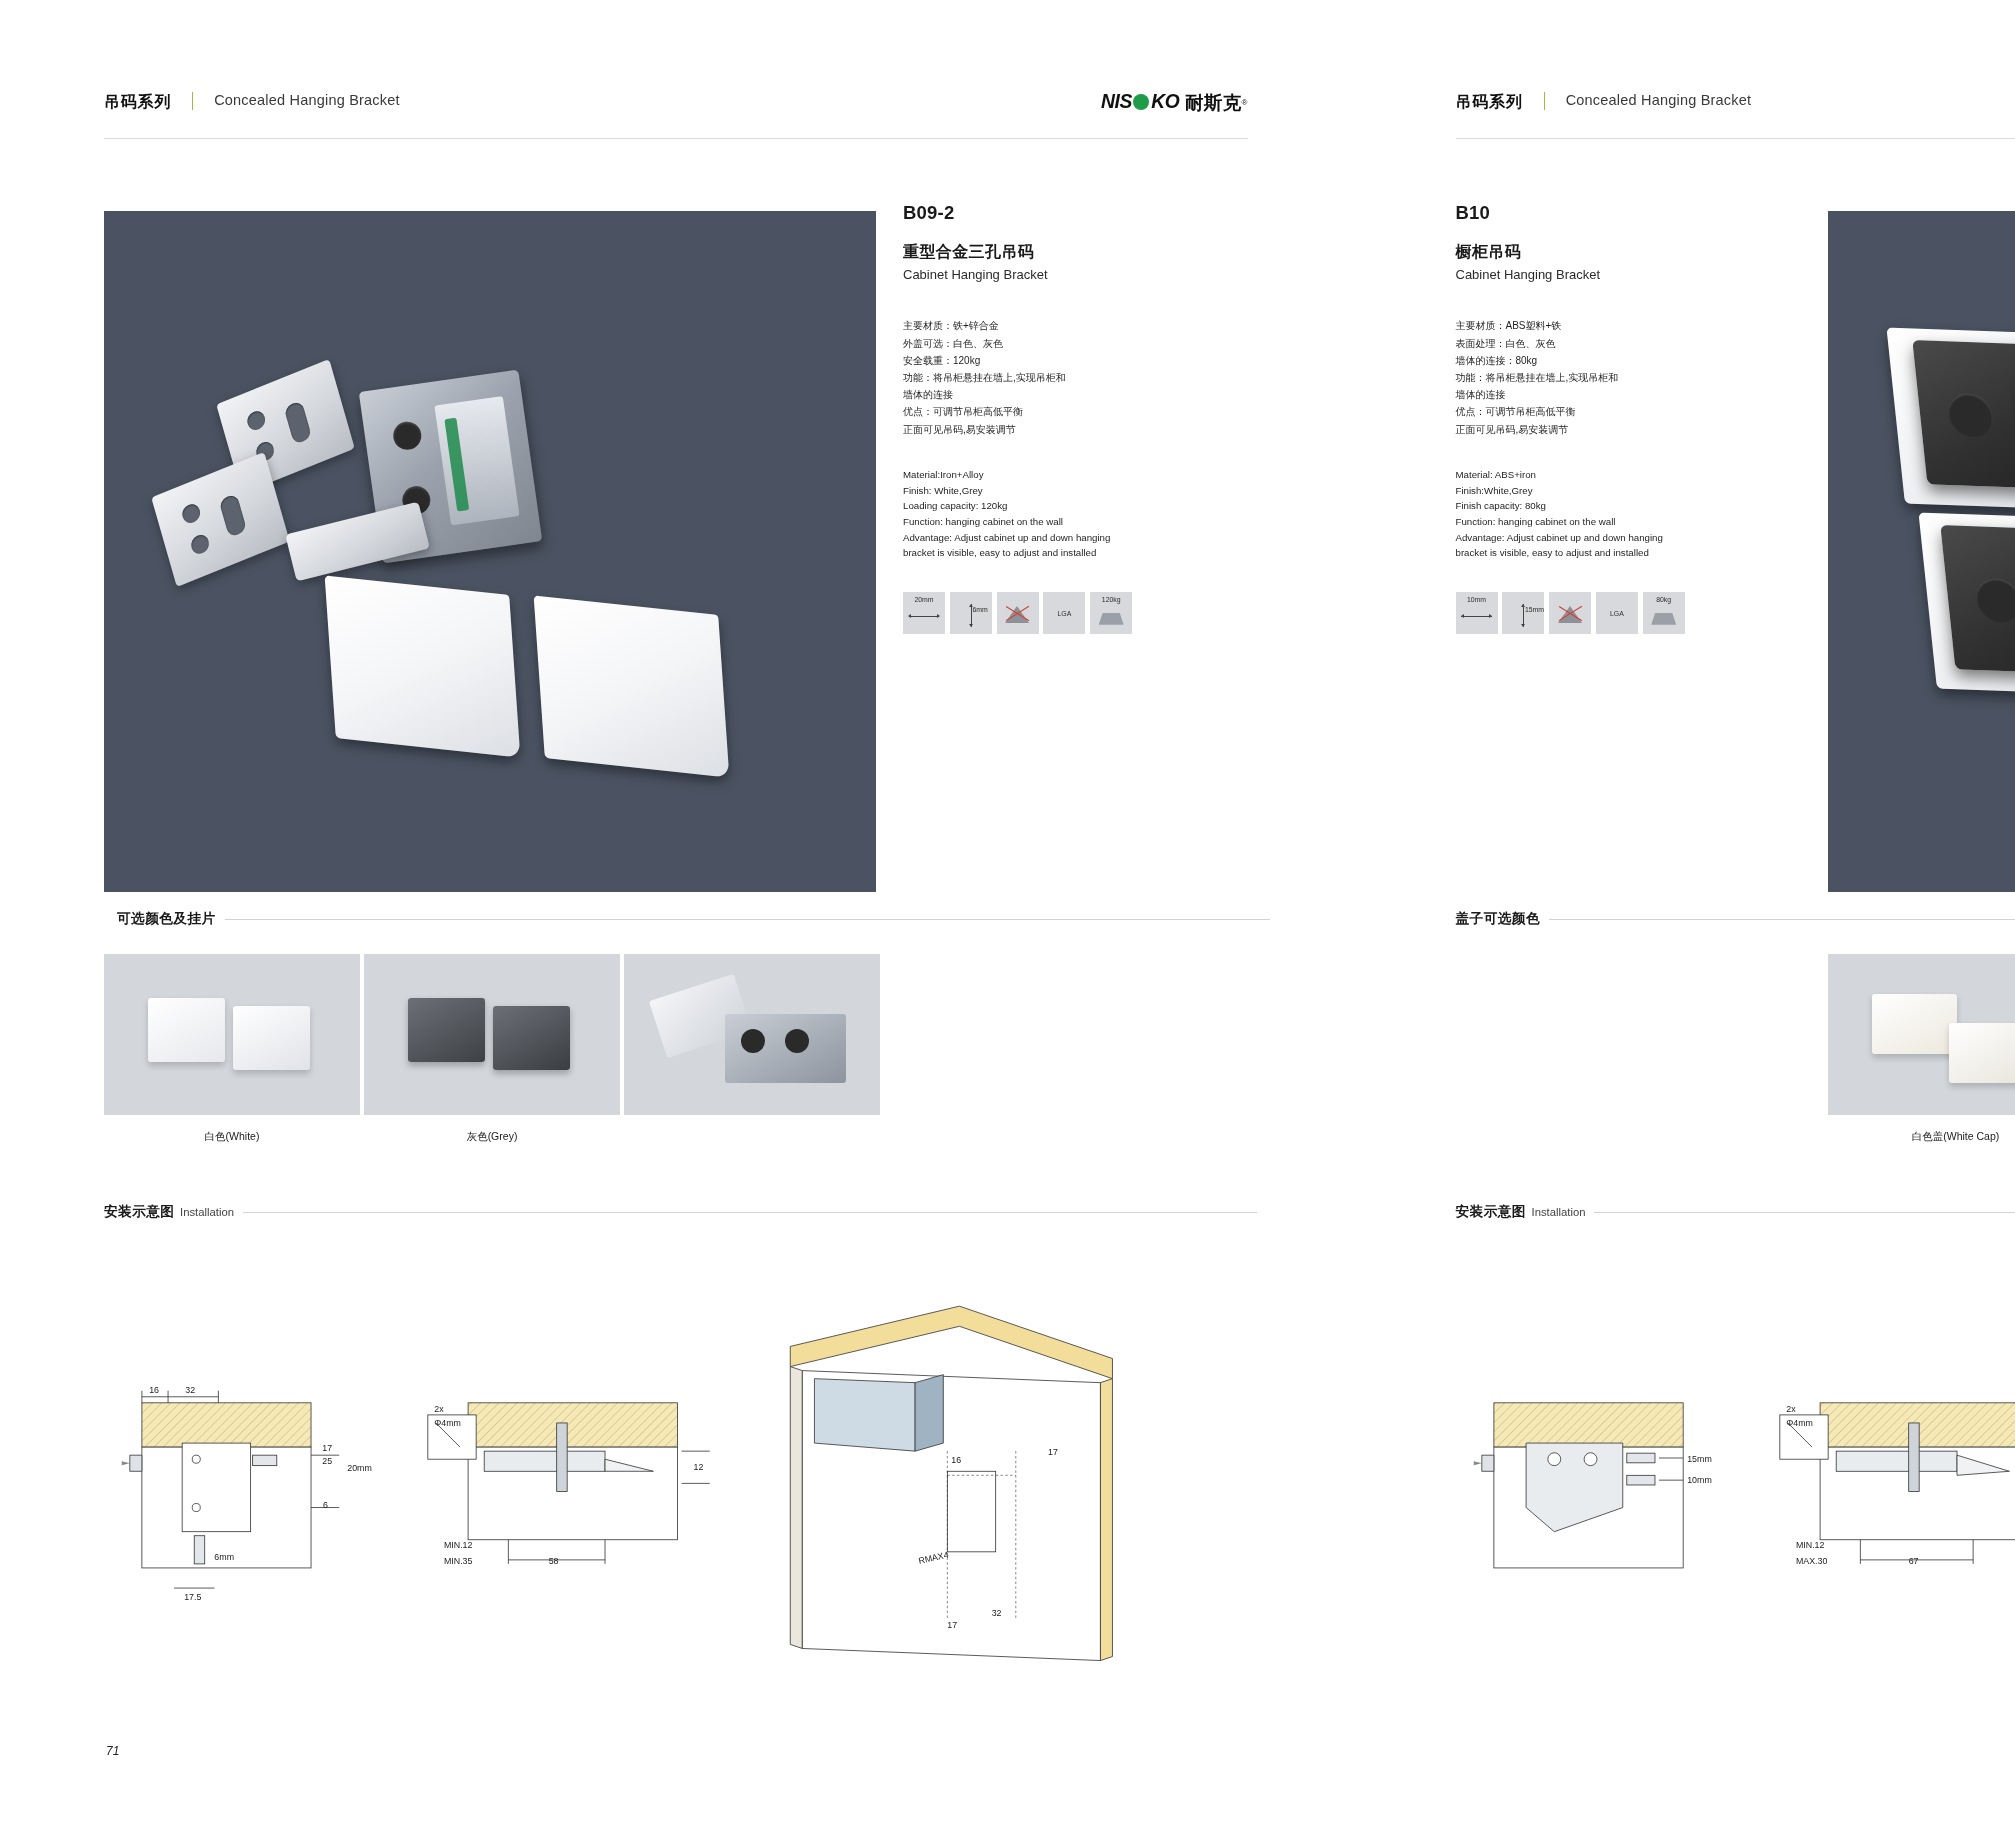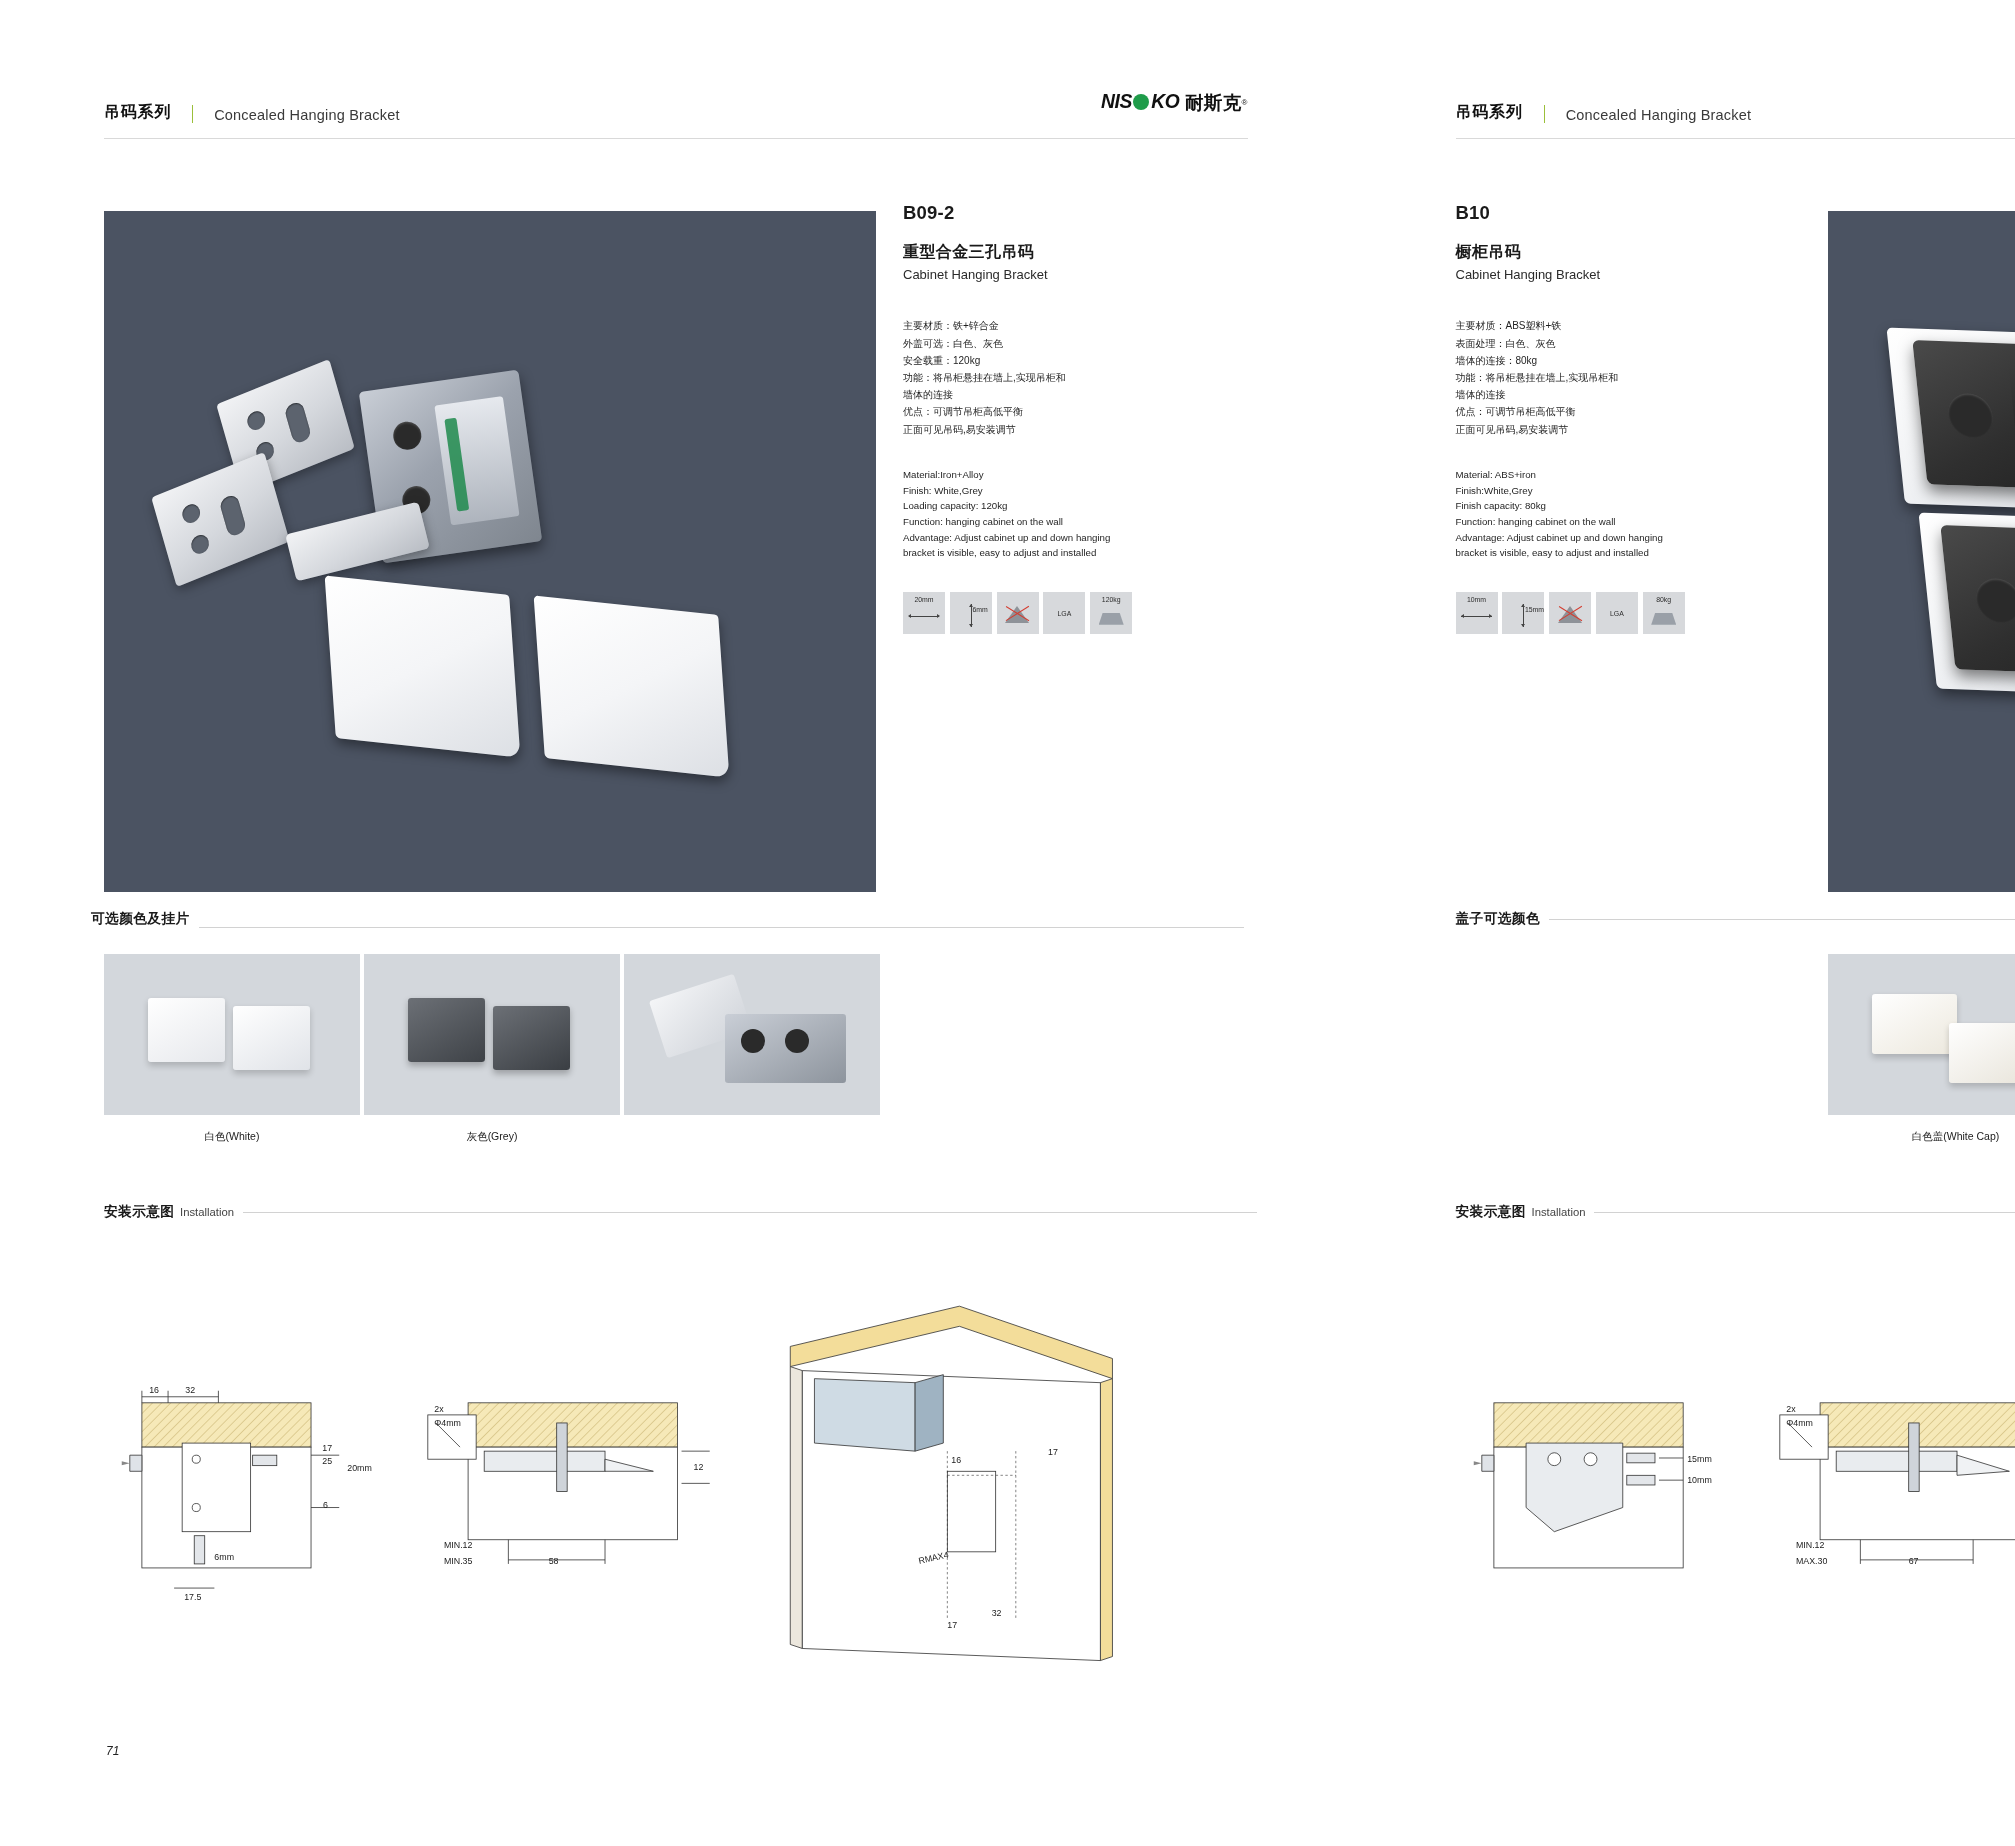--- a/index.html
+++ b/index.html
@@ -9,21 +9,21 @@
     font-family: "Liberation Sans", sans-serif;
     color: #1a1a1a;
     overflow: hidden;
   }
   .spread { display: flex; width: 2703px; height: 1847px; }
   .page { position: relative; width: 1352px; height: 1847px; }
 
   
   .hdr {
     position: absolute; top: 92px; left: 104px; right: 104px; height: 31px;
-    display: flex; align-items: flex-end; gap: 12px;
+    display: flex; align-items: flex-start; gap: 12px;
   }
   .hdr .cn { font-size: 16px; font-weight: bold; letter-spacing: 0.8px; color:#111; }
   .hdr .bar { width: 1.2px; height: 17.7px; background: #9bbf3a; margin: 0 8.9px; }
   .hdr .en { font-size: 14.5px; color:#3a3a3a; letter-spacing: 0.2px; }
   .hdr-rule {
     position: absolute; left: 104px; right: 104px; top: 138px;
     height: 1.2px; background: #d9d9d9;
   }
   .logo {
     position: absolute; top: 88px; right: 104px;
@@ -233,21 +233,21 @@
         <div class="ibox">
           <span>LGA</span>
         </div>
         <div class="ibox">
           <span class="top-lbl">120kg</span>
           <span class="trap" style="margin-top:11.3px"></span>
         </div>
       </div>
     </div>
 
-    <div class="sec-head" style="left:91px;top:910px;width:1153px;align-items:flex-end;">
+    <div class="sec-head" style="left:117px;top:910px;width:1153px;">
       <span class="t-cn">可选颜色及挂片</span>
       <span class="line" style="flex:1"></span>
     </div>
 
     <div class="swatches" style="left:104px;top:954px;">
       <div class="sw" style="width:256px;height:161px;">
         <div class="sw-cap" style="left:44px;top:44px;width:77px;height:64px;background:linear-gradient(150deg,#ffffff,#e6e8ec);box-shadow:0 3.2px 6.4px rgba(0,0,0,.18);"></div>
         <div class="sw-cap" style="left:129px;top:52px;width:77px;height:64px;background:linear-gradient(150deg,#ffffff,#e0e3e8);box-shadow:0 3.2px 6.4px rgba(0,0,0,.18);"></div>
       </div>
       <div class="sw" style="width:256px;height:161px;">

